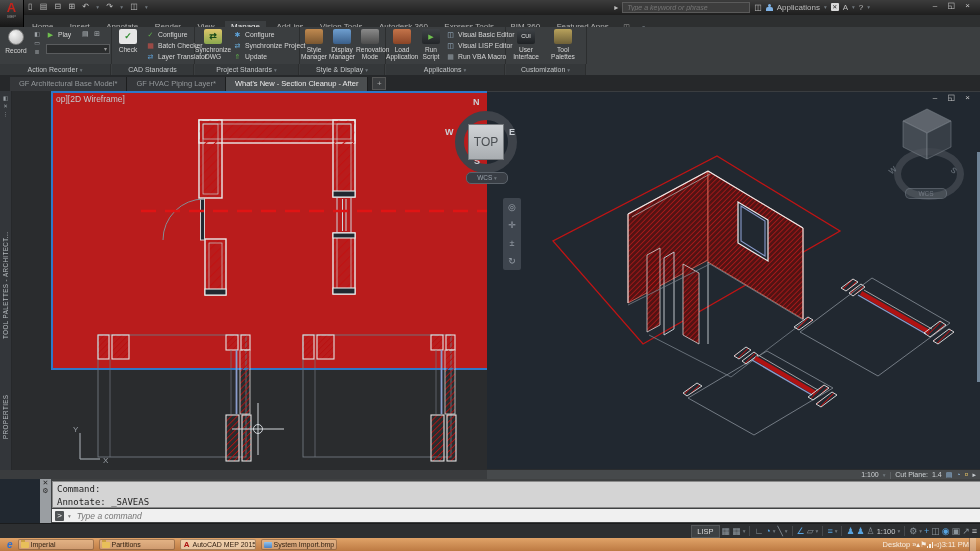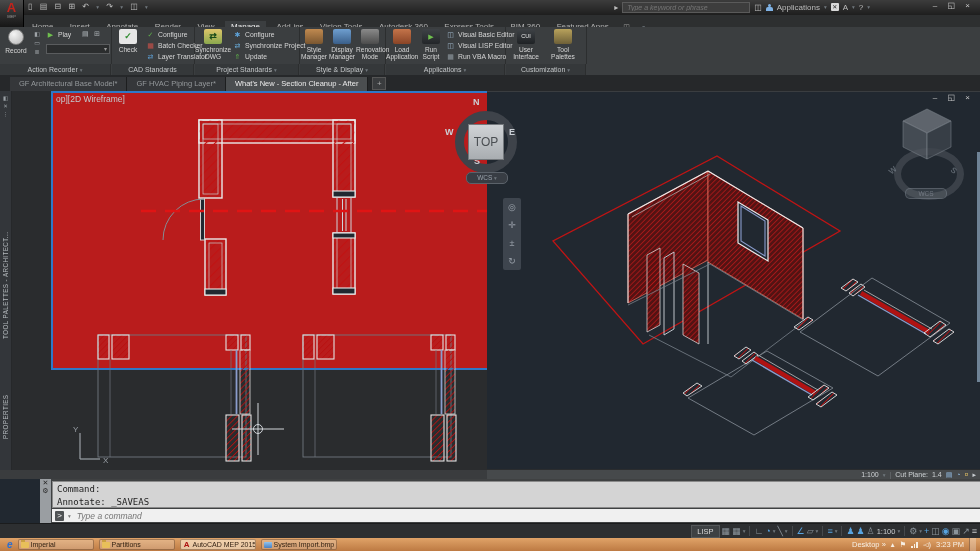--- a/index.html
+++ b/index.html
@@ -95,21 +95,21 @@
   #taskbar{left:0;top:538px;width:980px;height:13px;background:linear-gradient(#e0a368,#bd7a43);display:flex;align-items:center;}
   .tb-ie{margin-left:7px;color:#2a6fd4;font-weight:bold;font-style:italic;font-size:10px;line-height:12px;}
   .tbtn{width:76px;height:11px;margin-left:5px;background:rgba(255,255,255,.22);border:1px solid rgba(90,50,20,.45);
      border-radius:2px;display:flex;align-items:center;gap:2px;padding:0 2px;box-sizing:border-box;
      font-size:7px;color:#2d1d0f;white-space:nowrap;overflow:hidden;}
   .tbtn.active{background:rgba(255,244,222,.6);}
   .fold{width:8px;height:6px;background:#e8c05a;border-radius:1px;position:relative;flex:0 0 8px;}
   .fold::before{content:"";position:absolute;left:0;top:-2px;width:4px;height:2px;background:#caa042;}
   .aic{color:#ad1212;font-weight:bold;font-size:8px;flex:0 0 8px;text-align:center;}
   .imgic{width:8px;height:6px;background:linear-gradient(#8fc3ef,#4a7fc0);flex:0 0 8px;border-radius:1px;}
-  #tray{margin-left:auto;display:flex;align-items:center;gap:5px;color:#f7efe4;font-size:7.5px;padding-right:4px;}
+  #tray{margin-left:auto;display:flex;align-items:center;color:#f7efe4;font-size:7.5px;padding-right:4px;}
   #tray .bars{display:flex;align-items:flex-end;gap:1px;}
   #tray .bars i{display:block;width:1.5px;background:#f7efe4;}
   #showdesk{width:6px;height:13px;background:rgba(255,255,255,.28);border-left:1px solid rgba(90,50,20,.5);}
   svg{display:block;}
 </style>
 </head>
 <body>
 
 <div id="screen">
 
@@ -559,18 +559,18 @@
     <div id="tray">
       <span><span>Desktop</span> <span>»</span></span>
       <span>▴</span>
       <span>⚑</span>
       <span class="bars">
           <i style="height:2px;"></i>
           <i style="height:4px;"></i>
           <i style="height:6px;"></i>
         </span>
       <span>◅)</span>
-      <span>3:23 PM</span>
+      <span>3:11 PM</span>
       <div id="showdesk"></div>
     </div>
   </div>
 
 </div>
 
 </body></html>

